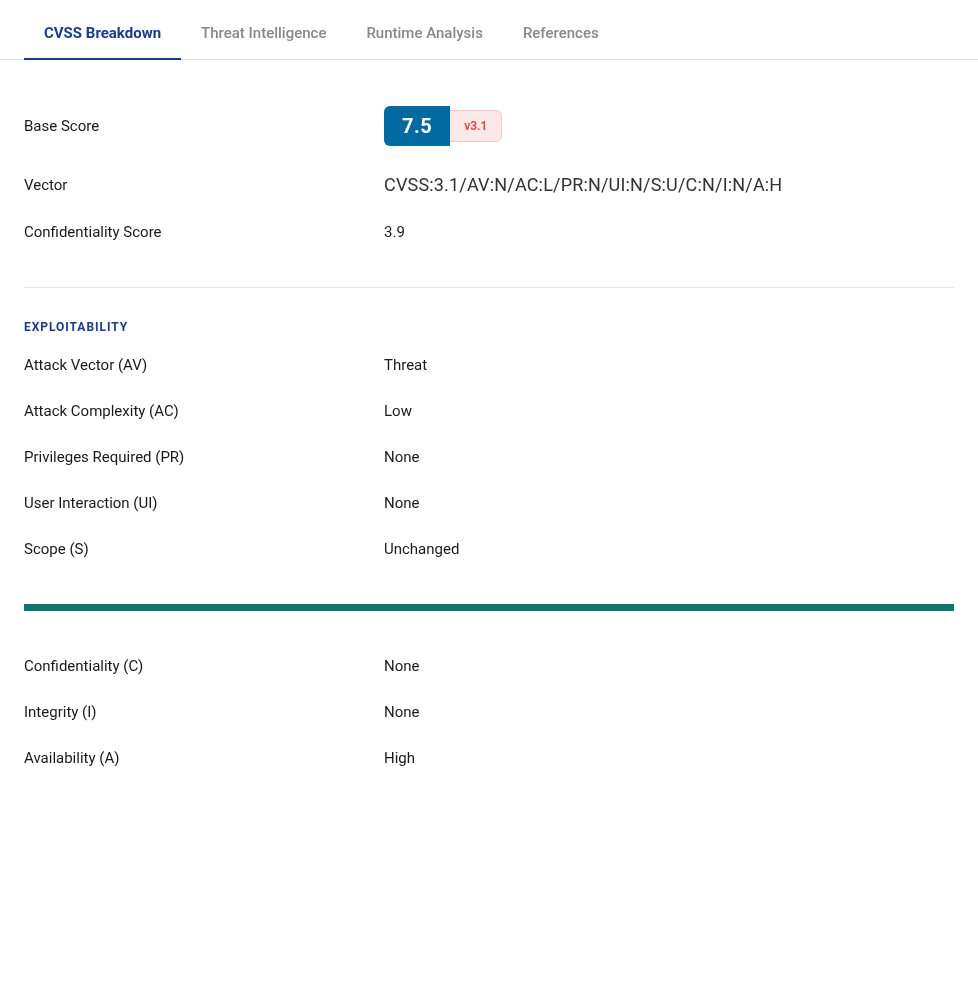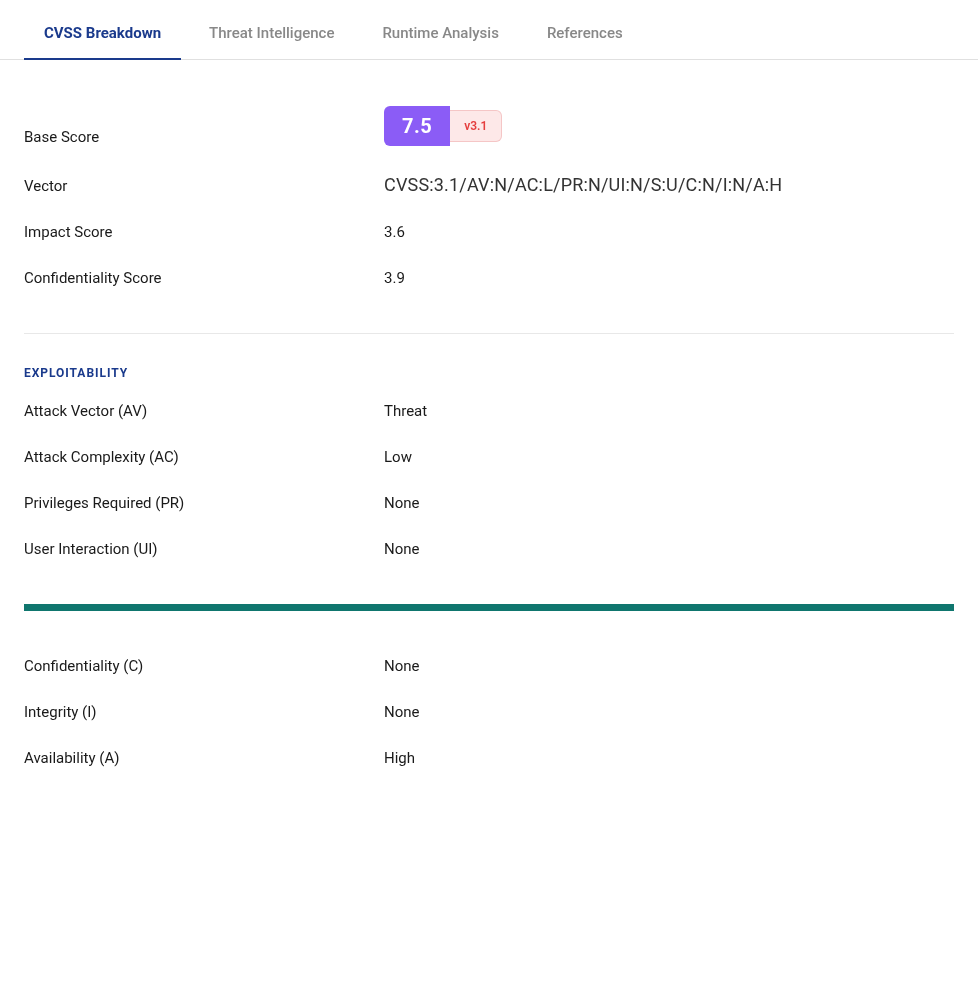--- a/index.html
+++ b/index.html
@@ -10,21 +10,21 @@
       width: 978px;
       min-height: 992px;
     }
 
     
     .tabs {
       display: flex;
       align-items: center;
       border-bottom: 1px solid #e0e0e0;
       padding: 0 24px;
-      gap: 8px;
+      gap: 0;
     }
     .tab {
       padding: 24px 20px 16px 20px;
       font-size: 15px;
       font-weight: 500;
       color: #888;
       cursor: pointer;
       border-bottom: 2px solid transparent;
       margin-bottom: -1px;
       white-space: nowrap;
@@ -42,21 +42,21 @@
 
     
     .score-section {
       padding-bottom: 32px;
       border-bottom: 1px solid #e8e8e8;
       margin-bottom: 32px;
     }
 
     .field-row {
       display: flex;
-      align-items: flex-end;
+      align-items: center;
       padding: 14px 0;
       gap: 0;
     }
 
     .field-label {
       font-size: 15px;
       color: #1a1a1a;
       width: 360px;
       flex-shrink: 0;
     }
@@ -67,21 +67,21 @@
       flex: 1;
     }
 
     
     .base-score-badges {
       display: flex;
       align-items: center;
       gap: 0;
     }
     .score-badge-red {
-      background: #8b5cf6;
+      background: #0369a1;
       color: #fff;
       font-size: 20px;
       font-weight: 700;
       padding: 8px 18px;
       border-radius: 6px 0 0 6px;
       letter-spacing: 0.5px;
     }
     .score-badge-pink {
       background: #fde8e8;
       color: #e53e3e;
@@ -149,24 +149,20 @@
           <span class="score-badge-pink">v3.1</span>
         </div>
       </div>
     </div>
 
     <div class="field-row">
       <div class="field-label">Vector</div>
       <div class="field-value vector-value">CVSS:3.1/AV:N/AC:L/PR:N/UI:N/S:U/C:N/I:N/A:H</div>
     </div>
 
-    <div class="field-row">
-      <div class="field-label">Impact Score</div>
-      <div class="field-value">3.6</div>
-    </div>
 
     <div class="field-row">
       <div class="field-label">Confidentiality Score</div>
       <div class="field-value">3.9</div>
     </div>
 
   </div>
 
   <div class="exploitability-section">
     <div class="section-header">EXPLOITABILITY</div>
@@ -184,20 +180,24 @@
     <div class="field-row">
       <div class="field-label">Privileges Required (PR)</div>
       <div class="field-value">None</div>
     </div>
 
     <div class="field-row">
       <div class="field-label">User Interaction (UI)</div>
       <div class="field-value">None</div>
     </div>
 
+    <div class="field-row">
+      <div class="field-label">Scope (S)</div>
+      <div class="field-value">Unchanged</div>
+    </div>
 
   </div>
 
   <div class="impact-section">
 
     <div class="field-row">
       <div class="field-label">Confidentiality (C)</div>
       <div class="field-value">None</div>
     </div>
 

